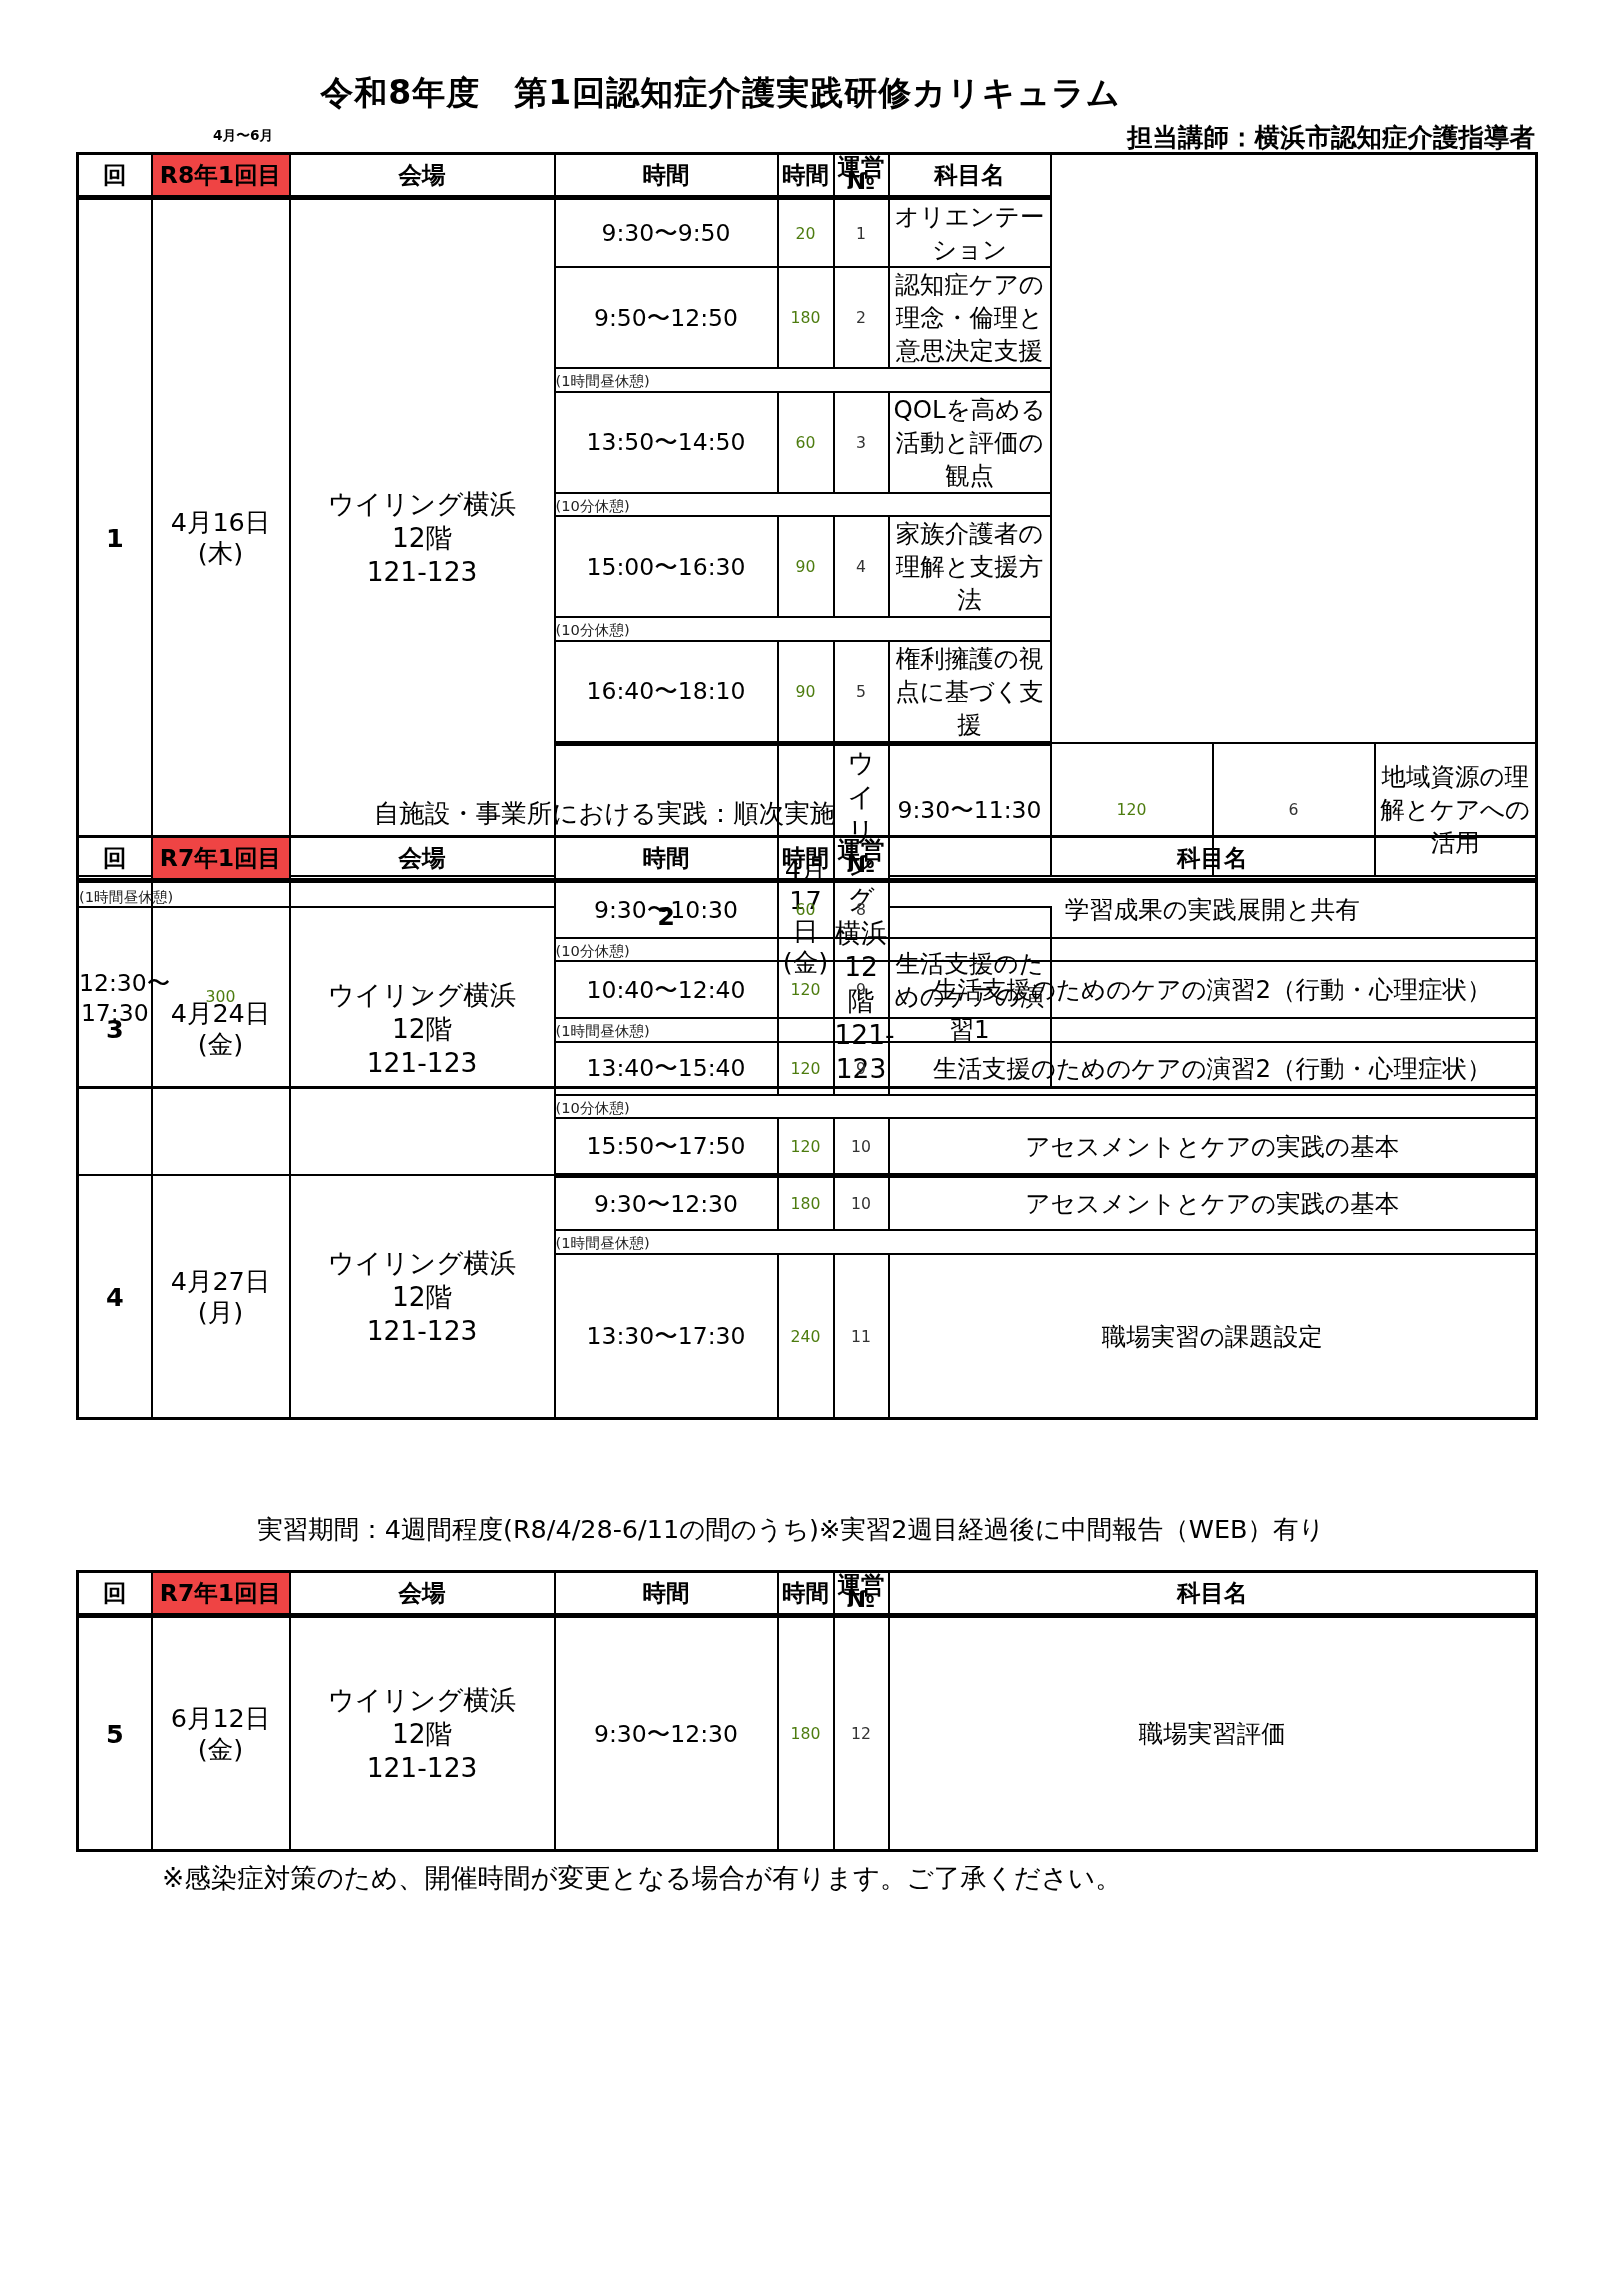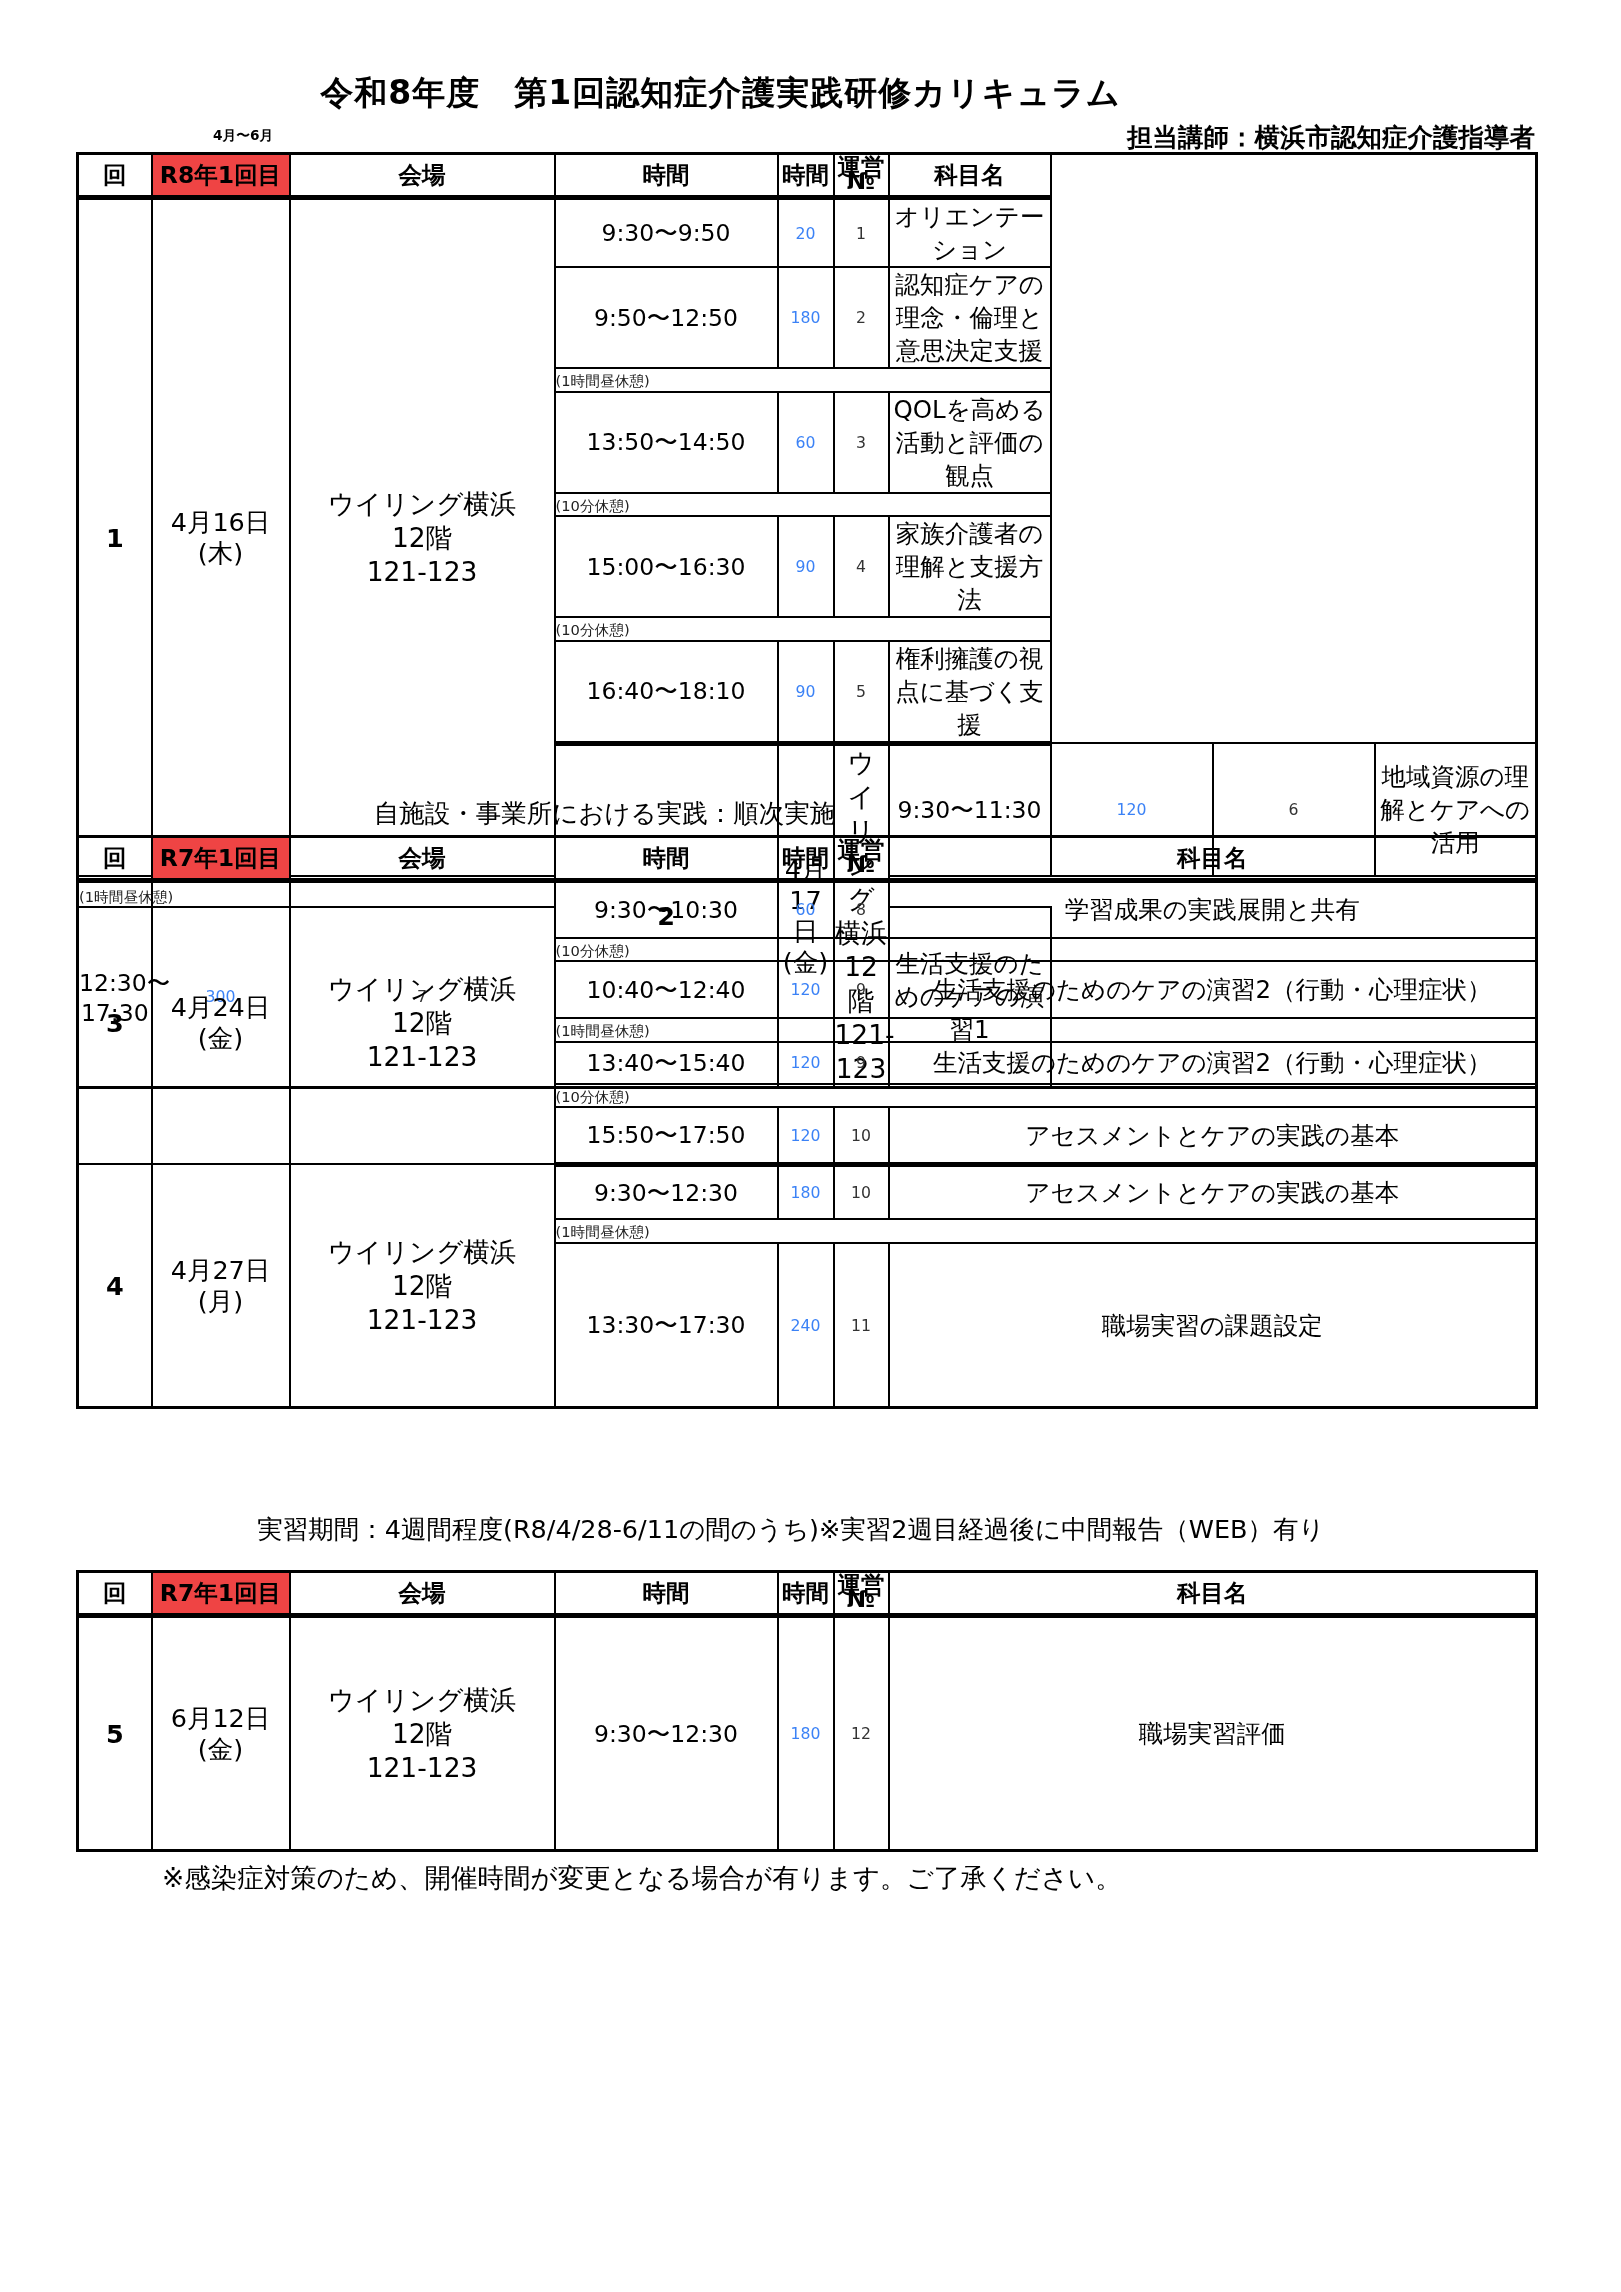--- a/index.html
+++ b/index.html
@@ -16,21 +16,21 @@
   table.cur td, table.cur th { border:2px solid #000; padding:0; }
   table.cur th { height:40px; font-weight:bold; font-size:23.5px; text-align:center; border-bottom:5.9px solid #000; }
   th.hdr-kai { font-size:29px; }
   th.hdr-round { background:#ef4444; font-size:20.6px; }
   th.hdr-min { font-size:19.6px; }
   th.hdr-no { font-size:10.8px; line-height:13.7px; }
   td.c-num { text-align:center; font-size:25.5px; font-weight:bold; vertical-align:middle; }
   td.c-date { text-align:center; font-size:25.5px; vertical-align:middle; line-height:31px; }
   td.c-venue { text-align:center; font-size:26.5px; vertical-align:middle; line-height:34px; }
   td.c-time { text-align:center; font-size:23.5px; }
-  td.c-min { text-align:center; font-size:15.7px; color:#3b82f6; }
+  td.c-min { text-align:center; font-size:15.7px; color:#4d7c0f; }
   td.c-no { text-align:center; font-size:15.7px; color:#333; }
   td.c-subj { text-align:center; padding-left:5.9px; font-size:24.5px; }
   td.c-break { font-size:14.7px; height:21.6px; padding-left:3.9px; color:#222; vertical-align:bottom; line-height:19.6px; }
   tr.block-end td { border-bottom:5.9px solid #000; }
 </style>
 </head>
 <body>
 
 <div class="abs title">令和8年度　第1回認知症介護実践研修カリキュラム</div>
 <div class="abs period">4月〜6月</div>
@@ -158,21 +158,21 @@
       </tr>
   <tr style="height:57px">
     <td class="c-time">10:40〜12:40</td>
     <td class="c-min">120</td>
     <td class="c-no">9</td>
     <td class="c-subj">生活支援のためのケアの演習2（行動・心理症状）</td>
   </tr>
   <tr>
         <td class="c-break" colspan="4">(1時間昼休憩)</td>
       </tr>
-  <tr style="height:42px">
+  <tr style="height:53px">
     <td class="c-time">13:40〜15:40</td>
     <td class="c-min">120</td>
     <td class="c-no">9</td>
     <td class="c-subj">生活支援のためのケアの演習2（行動・心理症状）</td>
   </tr>
   <tr>
         <td class="c-break" colspan="4">(10分休憩)</td>
       </tr>
   <tr class="block-end" style="height:57px">
     <td class="c-time">15:50〜17:50</td>

